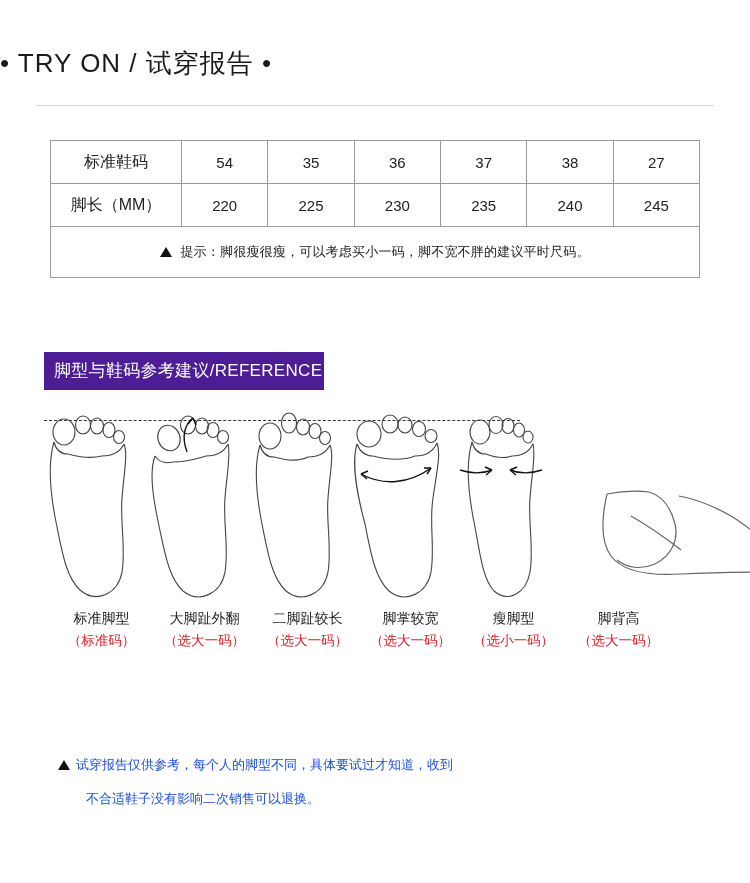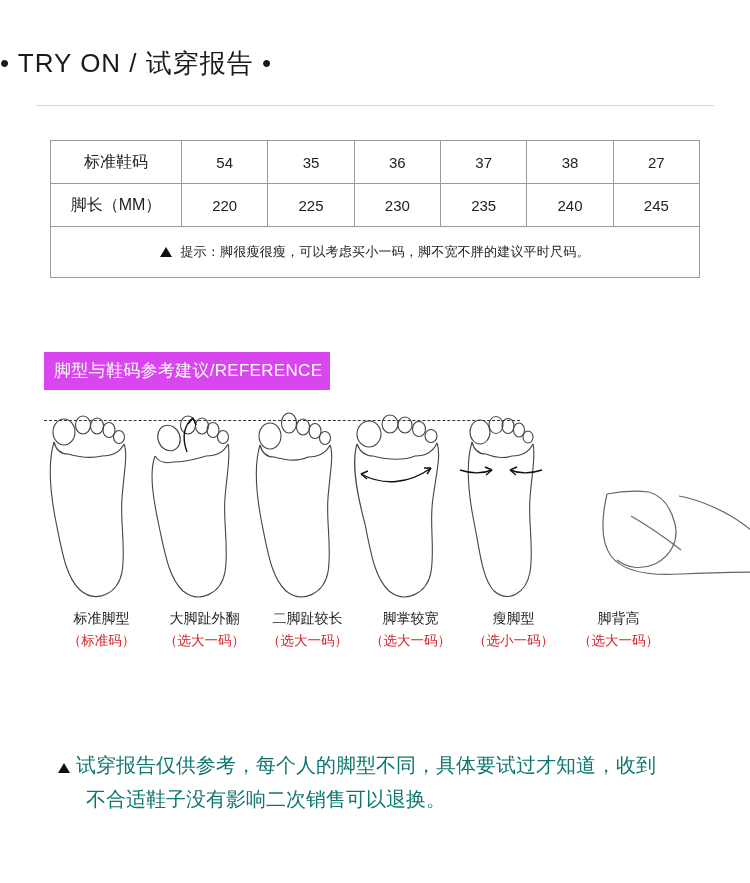--- a/index.html
+++ b/index.html
@@ -76,24 +76,24 @@
     position: relative;
     top: 1px;
   }
 
   
   .ref-label-wrap {
     margin: 74px 0 0 44px;
   }
   .ref-label {
     display: inline-block;
-    background: #d946ef;
+    background: #4c1d95;
     color: #ffffff;
     font-size: 17px;
-    padding: 7px 8px 8px 10px;
+    padding: 7px 2px 8px 10px;
     letter-spacing: 0.3px;
   }
 
   .feet-area {
     position: relative;
     margin: 22px 0 0 0;
     height: 250px;
   }
   .dashed-line {
     position: absolute;
@@ -159,23 +159,23 @@
     font-size: 13.5px;
     color: #d4232a;
     line-height: 20px;
     margin-top: 3px;
     white-space: nowrap;
   }
 
   
   .footer-note {
     margin: 86px 58px 0 58px;
-    font-size: 20px;
+    font-size: 13px;
     line-height: 34px;
-    color: #0f766e;
+    color: #1d4ed8;
   }
   .footer-note .tri {
     border-bottom-color: #111;
     margin-right: 6px;
   }
   .footer-line2 {
     padding-left: 28px;
   }
 </style>
 </head>

